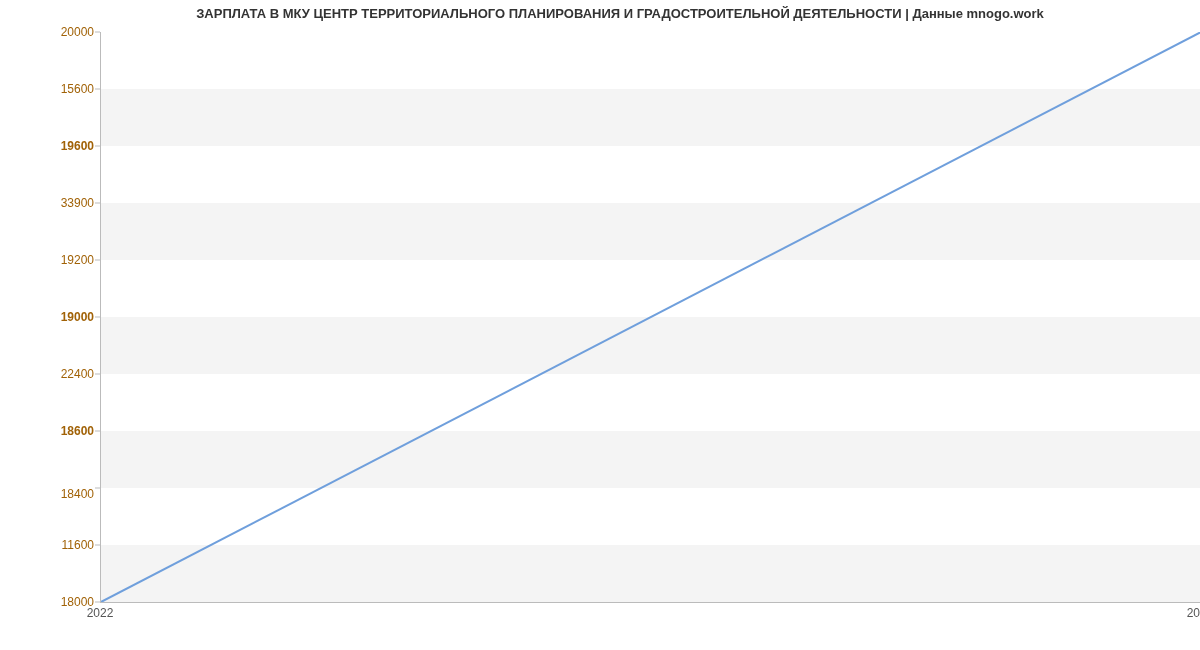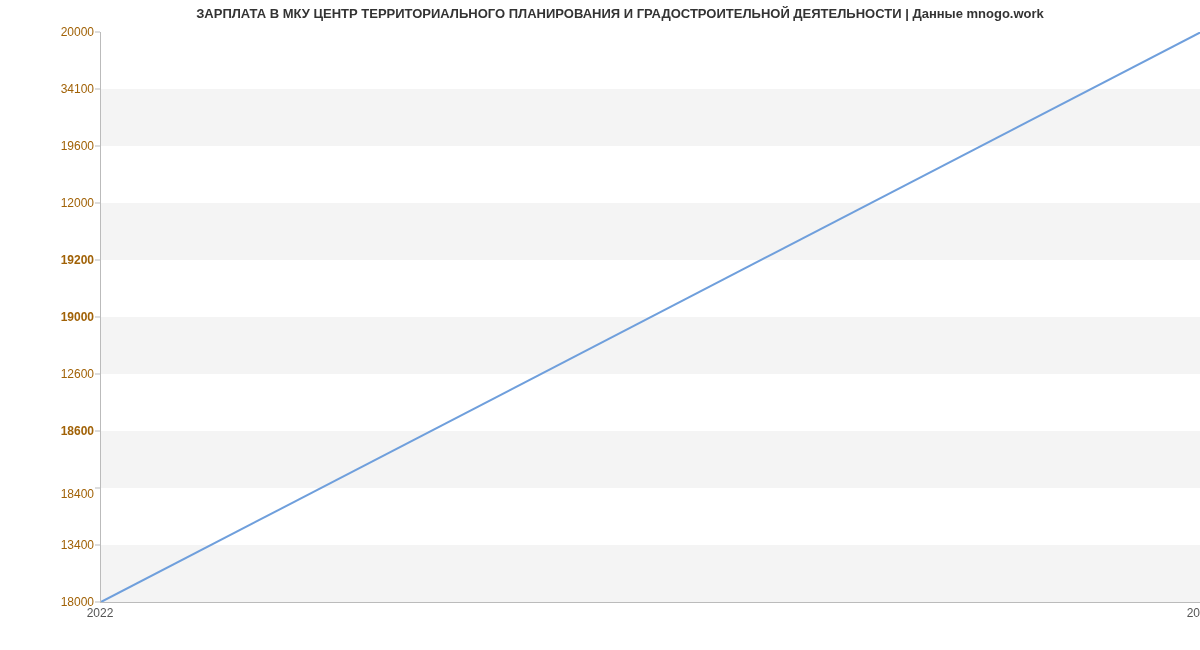--- a/index.html
+++ b/index.html
@@ -88,35 +88,35 @@
       <div class="band" style="top: 399px; height: 57px;"></div>
       <div class="band" style="top: 285px; height: 57px;"></div>
       <div class="band" style="top: 171px; height: 57px;"></div>
       <div class="band" style="top: 57px; height: 57px;"></div>
       <svg class="line-layer" id="line-layer" viewBox="0 0 1100 570" preserveAspectRatio="none">
         <polyline points="0,570 1100,0" fill="none" stroke="#6f9fdc" stroke-width="2" vector-effect="non-scaling-stroke"></polyline>
       </svg>
   </div>
 <div class="y-tick" style="top: 602px;">18000</div>
     <div class="y-tick-mark" style="top: 602px;"></div>
-    <div class="y-tick" style="top: 545px;">13400</div>
+    <div class="y-tick" style="top: 545px;">11600</div>
     <div class="y-tick-mark" style="top: 545px;"></div>
     <div class="y-tick" style="top: 494px;">18400</div>
     <div class="y-tick-mark" style="top: 488px;"></div>
     <div class="y-tick" style="top: 431px; font-weight: bold;">18600</div>
     <div class="y-tick-mark" style="top: 431px;"></div>
-    <div class="y-tick" style="top: 374px;">12600</div>
+    <div class="y-tick" style="top: 374px;">22400</div>
     <div class="y-tick-mark" style="top: 374px;"></div>
     <div class="y-tick" style="top: 317px; font-weight: bold;">19000</div>
     <div class="y-tick-mark" style="top: 317px;"></div>
-    <div class="y-tick" style="top: 260px; font-weight: bold;">19200</div>
+    <div class="y-tick" style="top: 260px;">19200</div>
     <div class="y-tick-mark" style="top: 260px;"></div>
-    <div class="y-tick" style="top: 203px;">12000</div>
+    <div class="y-tick" style="top: 203px;">33900</div>
     <div class="y-tick-mark" style="top: 203px;"></div>
-    <div class="y-tick" style="top: 146px;">19600</div>
+    <div class="y-tick" style="top: 146px; font-weight: bold;">19600</div>
     <div class="y-tick-mark" style="top: 146px;"></div>
-    <div class="y-tick" style="top: 89px;">34100</div>
+    <div class="y-tick" style="top: 89px;">15600</div>
     <div class="y-tick-mark" style="top: 89px;"></div>
     <div class="y-tick" style="top: 32px;">20000</div>
     <div class="y-tick-mark" style="top: 32px;"></div>
     <div class="x-tick" style="left: 80px; text-align: right;">2022</div>
     <div class="x-tick" style="left: 1180px; text-align: center;">2023</div>
   </div>
 
 </body></html>

